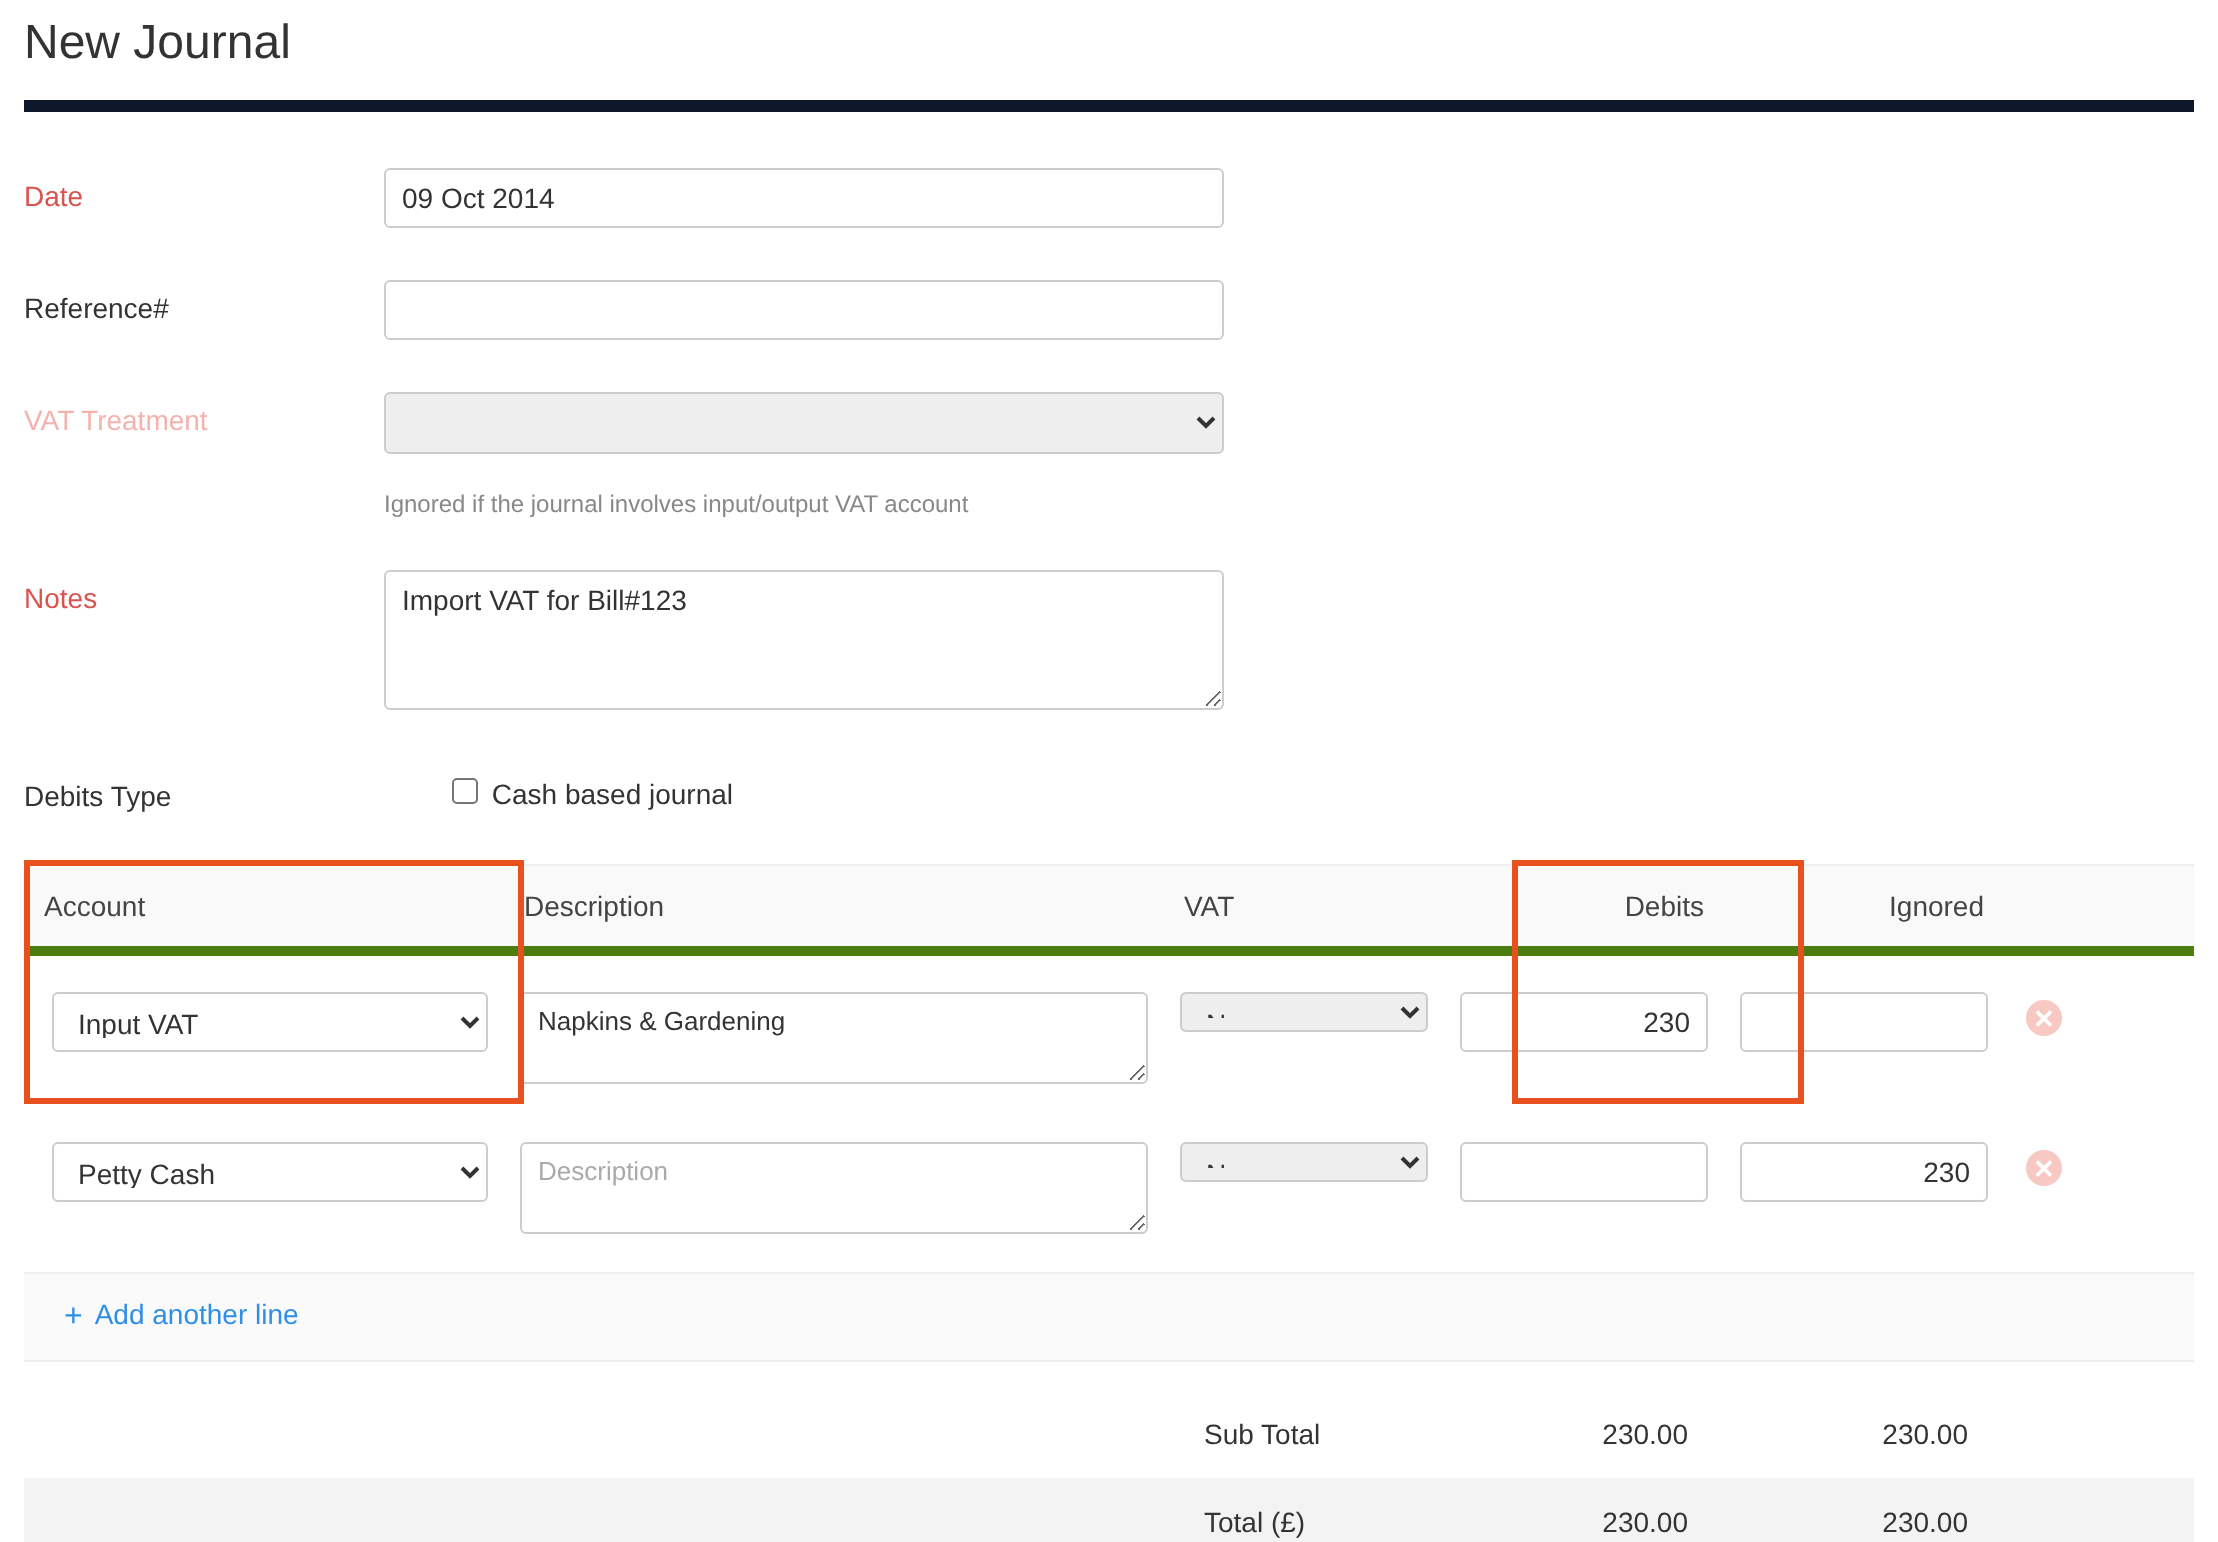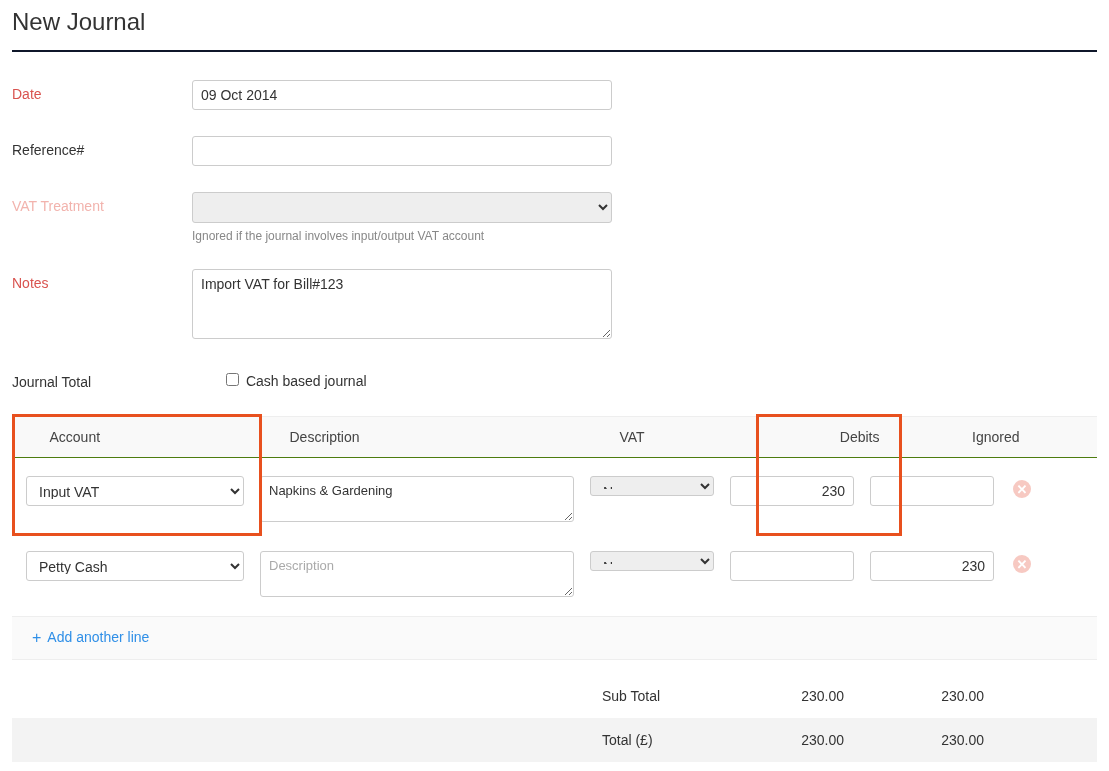--- a/index.html
+++ b/index.html
@@ -9,21 +9,21 @@
     padding: 0 12px 30px 12px;
     color: #333;
     font-size: 14px;
     background: #fff;
   }
   .page-title {
     font-size: 24px;
     font-weight: 400;
     color: #333;
     padding: 8px 0 14px 0;
-    border-bottom: 2px solid #0f172a;
+    border-bottom: 6px solid #0f172a;
     margin-bottom: 28px;
   }
   .form-row {
     display: flex;
     align-items: flex-start;
     margin-bottom: 26px;
   }
   .form-label {
     width: 180px;
     padding-top: 6px;
@@ -46,42 +46,41 @@
   select {
     appearance: auto;
     height: 31px;
   }
   select.greyed {
     background: #eee;
   }
   .help-text {
     font-size: 12px;
     color: #888;
-    margin-top: 6px;
+    margin-top: 18px;
   }
   textarea {
     height: 70px;
     resize: both;
   }
   .checkbox-row label {
     font-size: 14px;
     color: #333;
   }
   
   .jtable {
     width: 100%;
     margin-top: 12px;
   }
   .jhead {
     display: flex;
     background: #f9f9f9;
     border-top: 1px solid #eee;
-    border-bottom: 1px solid #4d7c0f;
+    border-bottom: 5px solid #4d7c0f;
     align-items: center;
-    justify-content: center;
   }
   .jhead .cell {
     padding: 12px 10px;
     color: #444;
     font-size: 14px;
   }
   .jrow {
     display: flex;
     align-items: flex-start;
     padding: 18px 0 8px 0;
@@ -165,21 +164,21 @@
 </div>
 
 <div class="form-row">
   <div class="form-label required">Notes</div>
   <div class="form-control-wrap">
     <textarea style="">Import VAT for Bill#123</textarea>
   </div>
 </div>
 
 <div class="form-row checkbox-row">
-  <div class="form-label">Journal Total</div>
+  <div class="form-label">Debits Type</div>
   <div class="form-control-wrap" style="padding-left:30px; padding-top:2px;">
     <label>
       <input type="checkbox" style="">
       <span>Cash based journal</span>
     </label>
   </div>
 </div>
 
 <div class="jtable" style="position:relative;">
 

